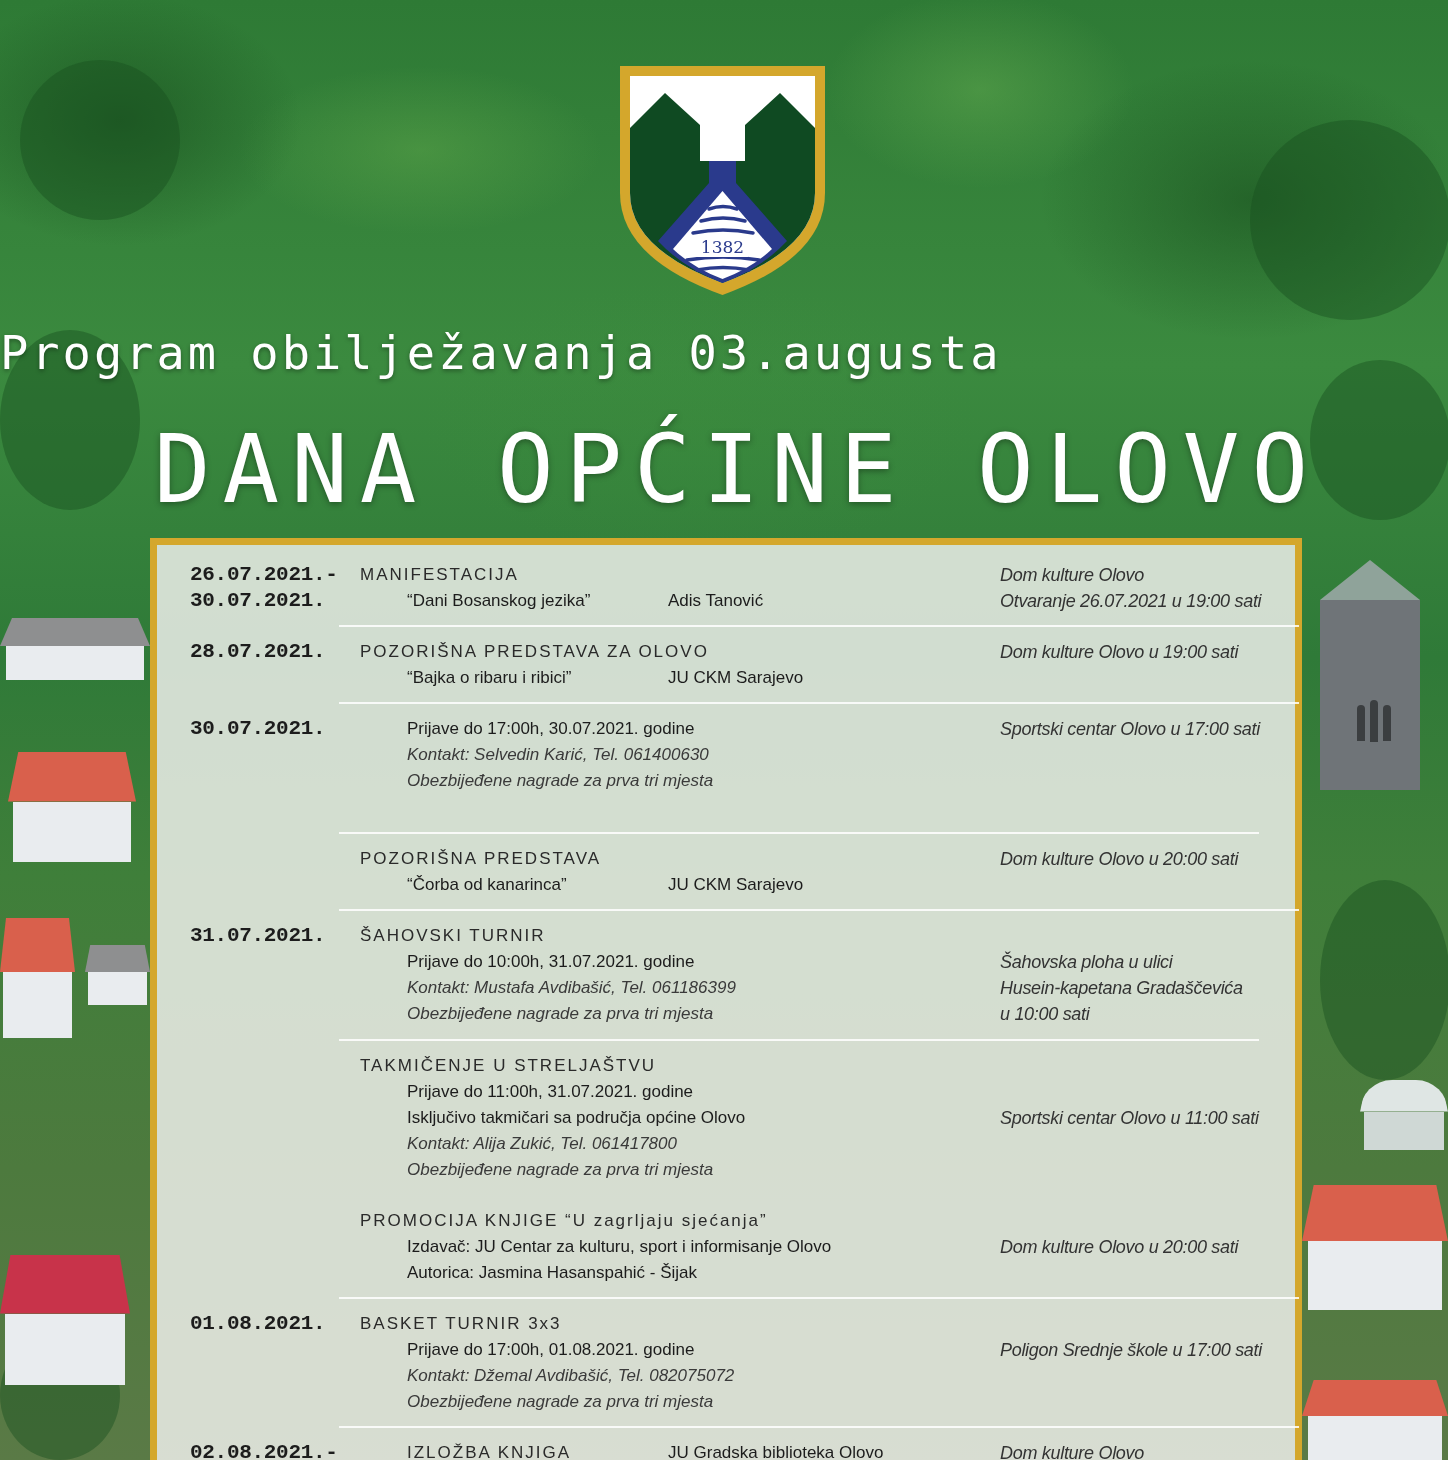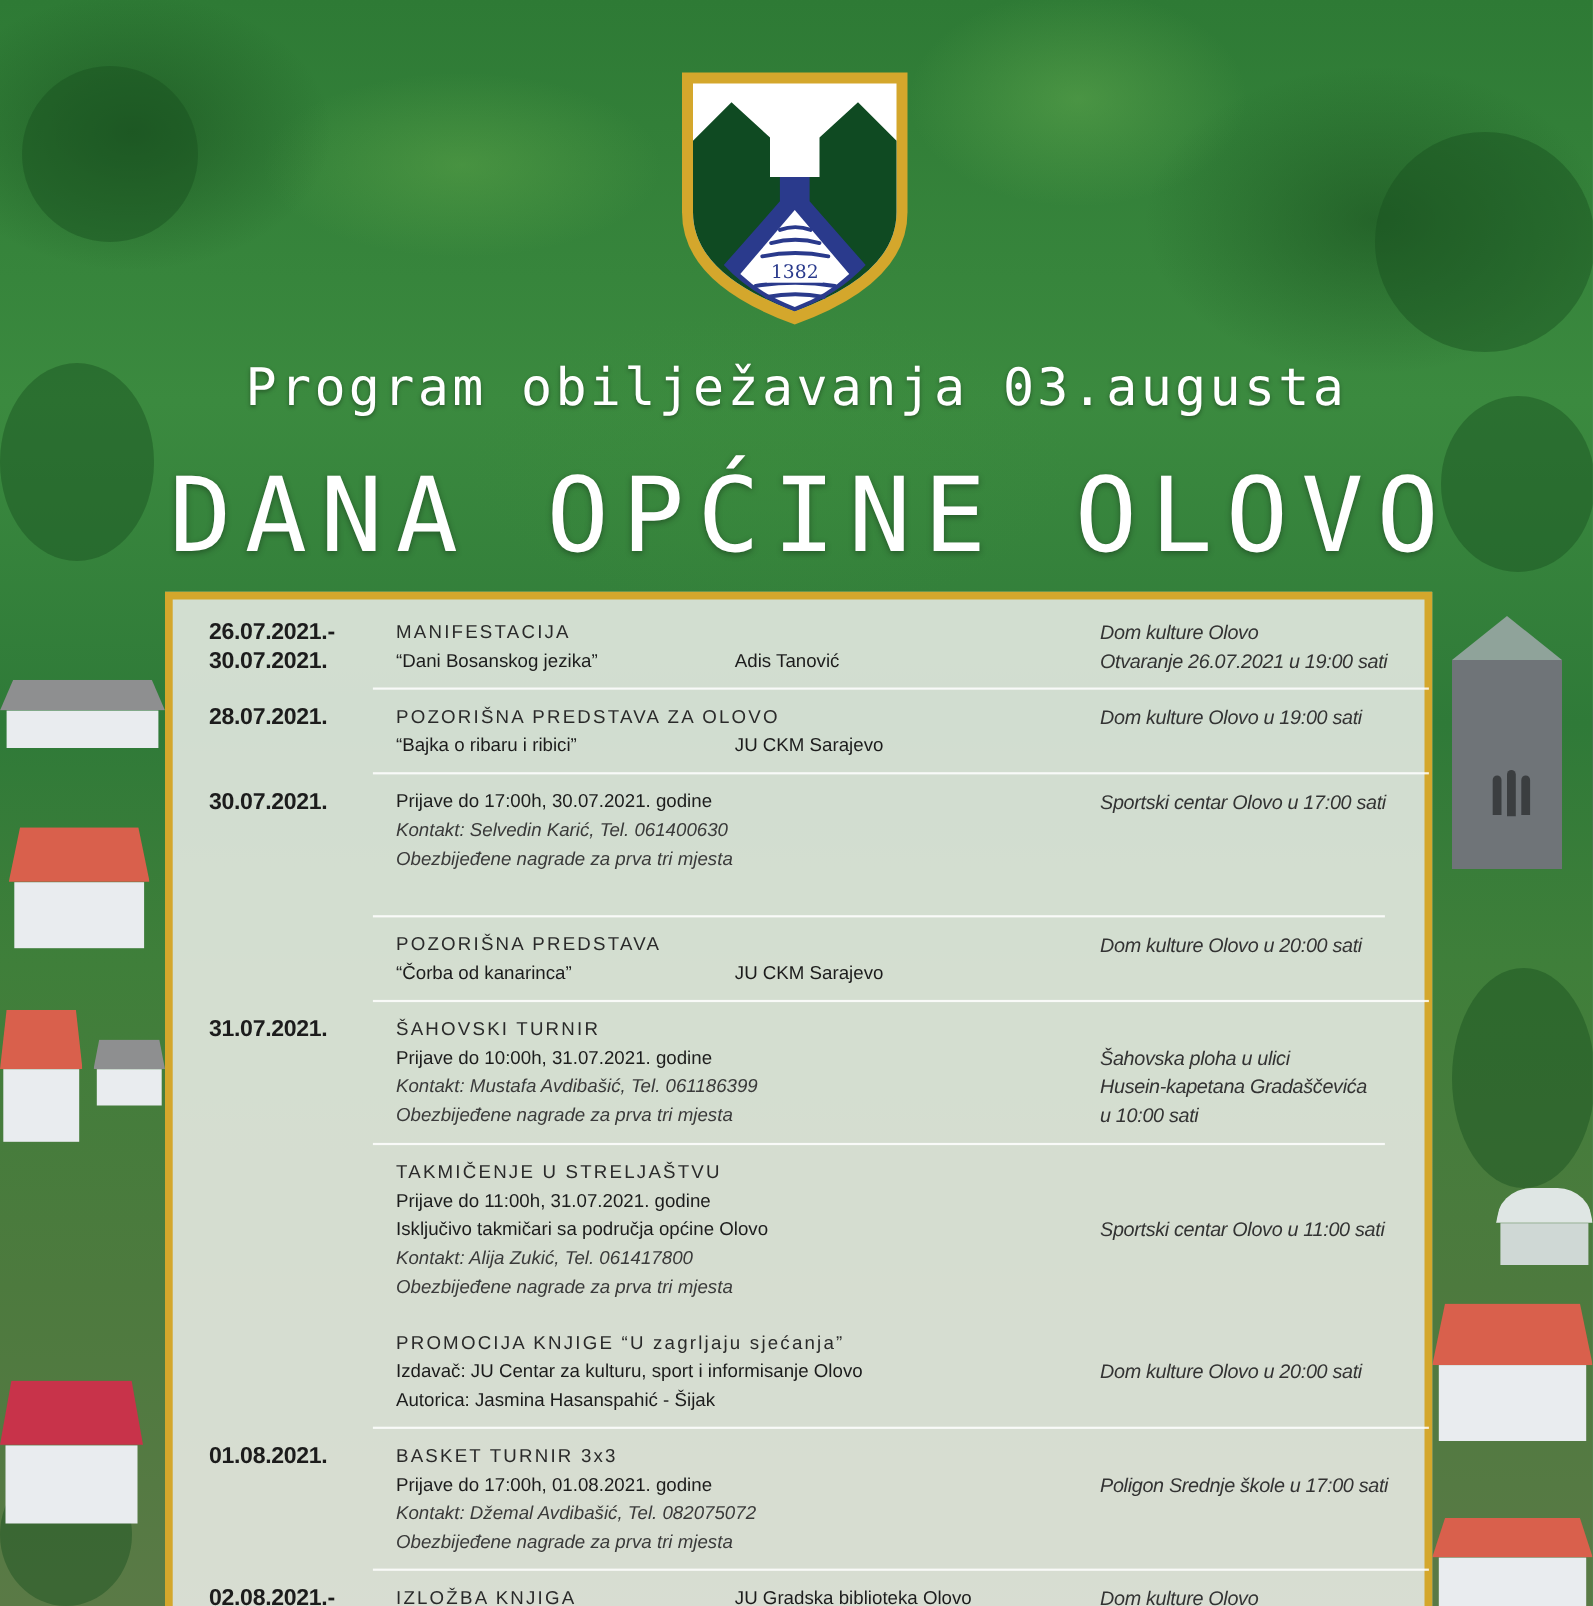--- a/index.html
+++ b/index.html
@@ -30,45 +30,45 @@
   .church .body { position: absolute; left: 20px; top: 40px; width: 100px; height: 190px; background: #6f7478; }
   .church .side { position: absolute; left: 0; top: 85px; width: 148px; height: 145px; background: #64686c; z-index: -1; }
   .church .win { position: absolute; top: 145px; width: 8px; height: 36px; border-radius: 4px 4px 0 0; background: #3b3e40; }
 
   
   .crest { position: absolute; left: 617px; top: 63px; width: 211px; height: 235px; text-align: center; }
   .crest svg { width: 100%; height: 100%; display: block; }
 
   
   .subtitle {
-    position: absolute; left: 0; right: 0; top: 325px; text-align: center;
+    position: absolute; left: 0; right: 0; top: 325px; 
     font-family: "DejaVu Sans Mono", monospace; font-size: 47px; letter-spacing: 3px;
     color: #ffffff; text-shadow: 0 2px 4px rgba(0,0,0,.35);
   }
   .title {
     position: absolute; left: 16px; right: 0; top: 415px; text-align: center;
     font-family: "DejaVu Sans Mono", monospace; font-size: 94px; letter-spacing: 12px;
     color: #ffffff; text-shadow: 0 2px 6px rgba(0,0,0,.35);
     padding-left: 10px;
   }
 
   
   .panel {
     position: absolute; left: 150px; top: 538px; width: 1152px; height: 940px;
     border: 7px solid #d4a72c; box-sizing: border-box;
     background: rgba(236,238,233,.86);
   }
   .row { position: absolute; left: 0; right: 0; }
   .date {
     position: absolute; left: 33px; font-weight: bold; font-size: 21px; line-height: 26px; color: #1c1c1c;
-    font-family: Liberation Sans, sans-serif; letter-spacing: -0.3px;
+    font-family: Liberation Mono, monospace; letter-spacing: -0.3px;
   }
   .event { position: absolute; left: 203px; font-size: 17px; line-height: 26px; color: #1c1c1c; }
   .event .head { letter-spacing: 2px; color: #2a2a2a; }
-  .event .line { white-space: nowrap; }
+  .event .line { white-space: nowrap; margin-left: 47px; }
   .event .it { font-style: italic; color: #3a3a3a; font-weight: normal; }
   .event .org { position: absolute; left: 308px; white-space: nowrap; }
   .venue { position: absolute; left: 843px; font-style: italic; font-size: 18px; line-height: 26px; color: #333; letter-spacing: -0.3px; white-space: nowrap; }
   .divider { position: absolute; height: 1.5px; background: rgba(255,255,255,.85); }
 </style>
 </head>
 <body>
 
 <div class="bg">
   <div class="bg-forest"></div>

